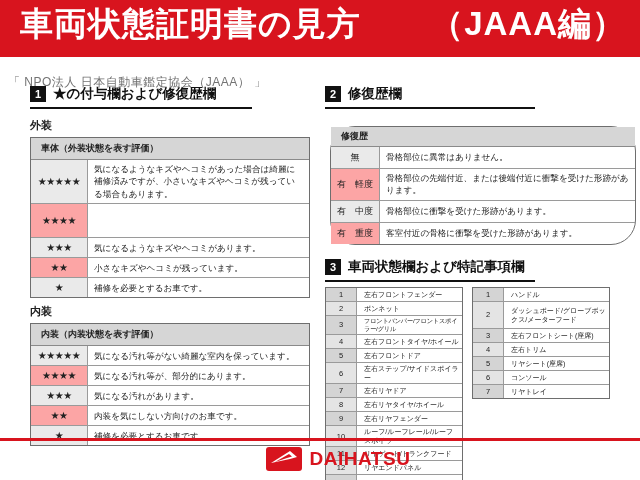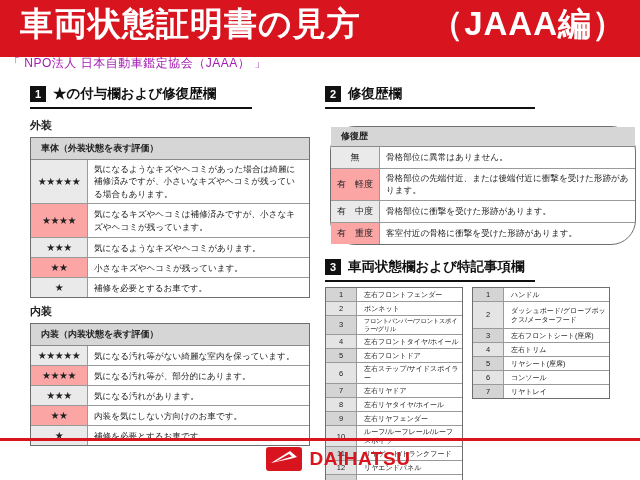--- a/index.html
+++ b/index.html
@@ -5,21 +5,21 @@
   html,body{margin:0;padding:0;background:#fff;}
   .page{position:relative;width:640px;height:480px;background:#ffffff;overflow:hidden;
         font-family:"Liberation Sans",sans-serif;color:#222;}
 
   
   .titlebar{position:absolute;left:0;top:0;width:640px;height:57px;background:#d8141e;
             display:flex;align-items:center;justify-content:space-between;
             padding:0 14px 9px 20px;box-sizing:border-box;}
   .titlebar .ttl{color:#fff;font-size:33px;font-weight:bold;letter-spacing:1px;white-space:nowrap;}
 
-  .subtitle{position:absolute;left:8px;top:55px;font-size:12px;color:#a21caf;letter-spacing:0.5px;}
+  .subtitle{position:absolute;left:8px;top:74px;font-size:12px;color:#737373;letter-spacing:0.5px;}
 
   
   .sec-header{display:flex;align-items:center;gap:7px;border-bottom:2.5px solid #111;
               padding-bottom:4px;box-sizing:border-box;}
   .sec-num{display:inline-flex;align-items:center;justify-content:center;width:16px;height:16px;
            background:#111;color:#fff;font-size:11px;font-weight:bold;flex:0 0 16px;}
   .sec-title{font-size:13.5px;font-weight:bold;color:#111;white-space:nowrap;}
 
   .group-label{font-size:11px;font-weight:bold;margin:9px 0 4px 0;color:#222;}
 
@@ -92,21 +92,20 @@
 
     <div class="group-label">外装</div>
     <div class="tbl star-table">
       <div class="thead">車体（外装状態を表す評価）</div>
       <div class="trow tall">
         <div class="keycell shade-a">★★★★★</div>
         <div class="desc">気になるようなキズやヘコミがあった場合は綺麗に補修済みですが、小さいなキズやヘコミが残っている場合もあります。</div>
       </div>
       <div class="trow tall">
         <div class="keycell shade-b">★★★★</div>
-        <div class="desc">気になるキズやヘコミは補修済みですが、小さなキズやヘコミが残っています。</div>
       </div>
       <div class="trow">
         <div class="keycell shade-a">★★★</div>
         <div class="desc">気になるようなキズやヘコミがあります。</div>
       </div>
       <div class="trow">
         <div class="keycell shade-b">★★</div>
         <div class="desc">小さなキズやヘコミが残っています。</div>
       </div>
       <div class="trow">

